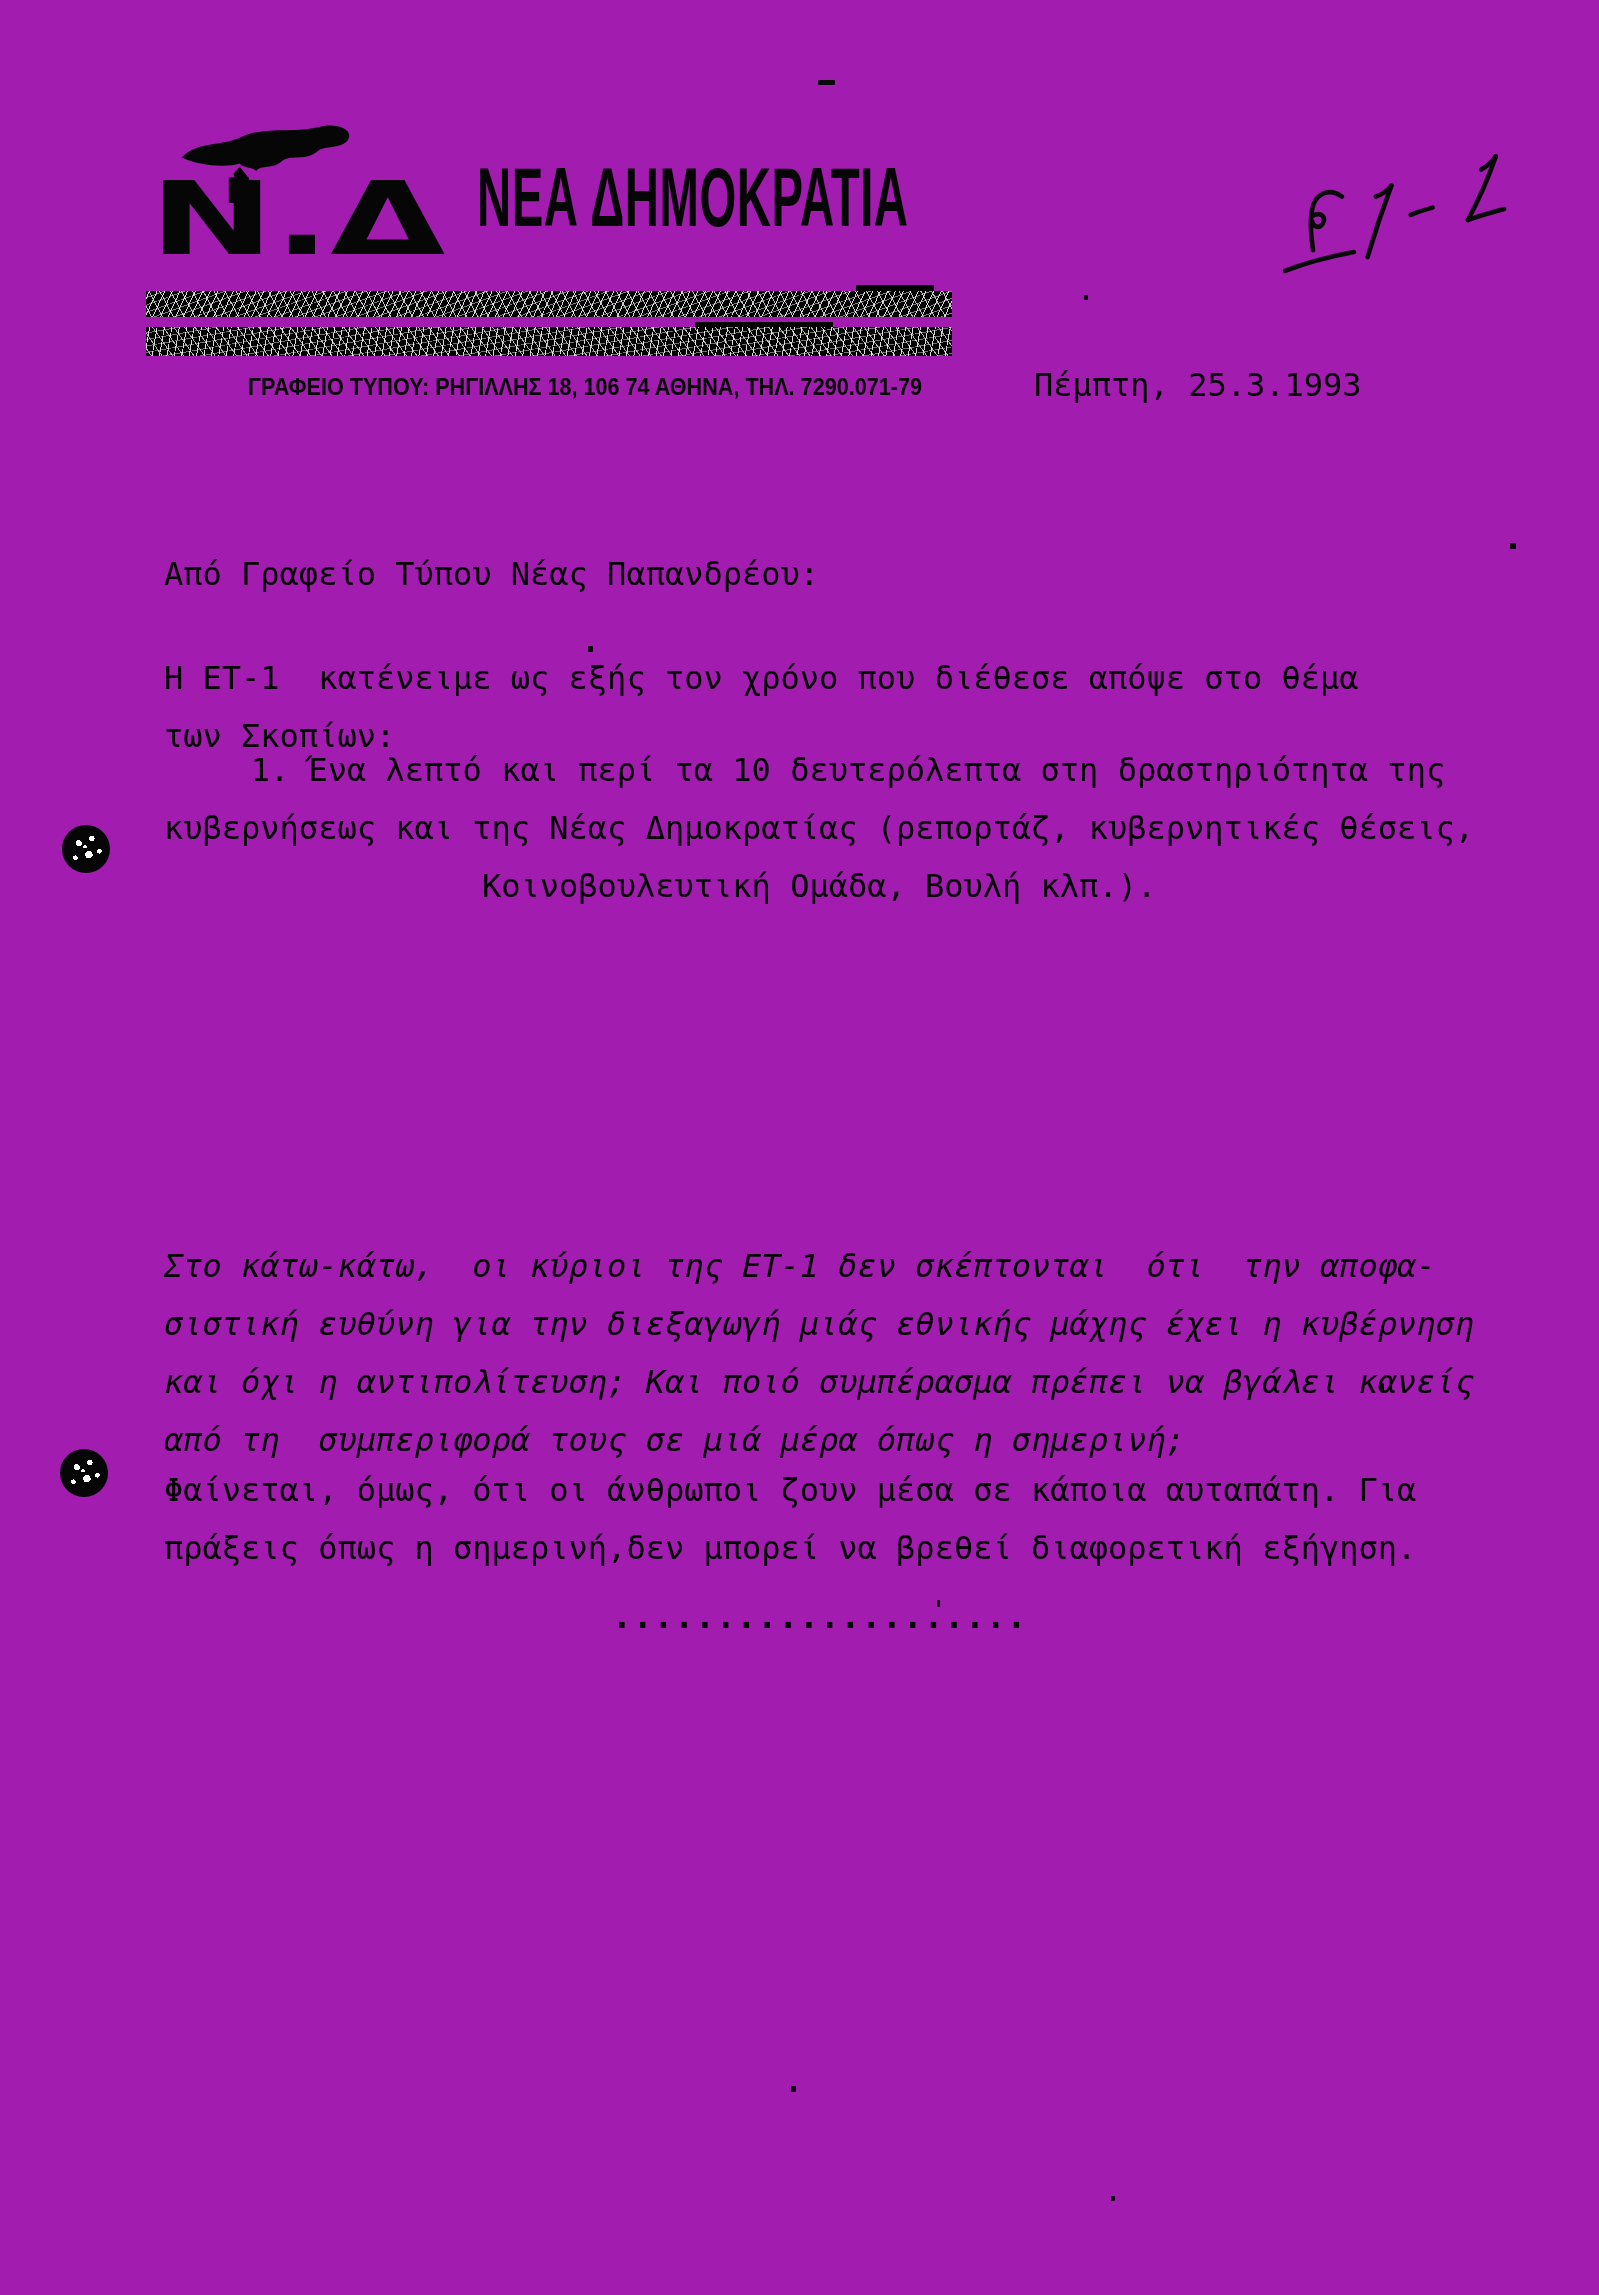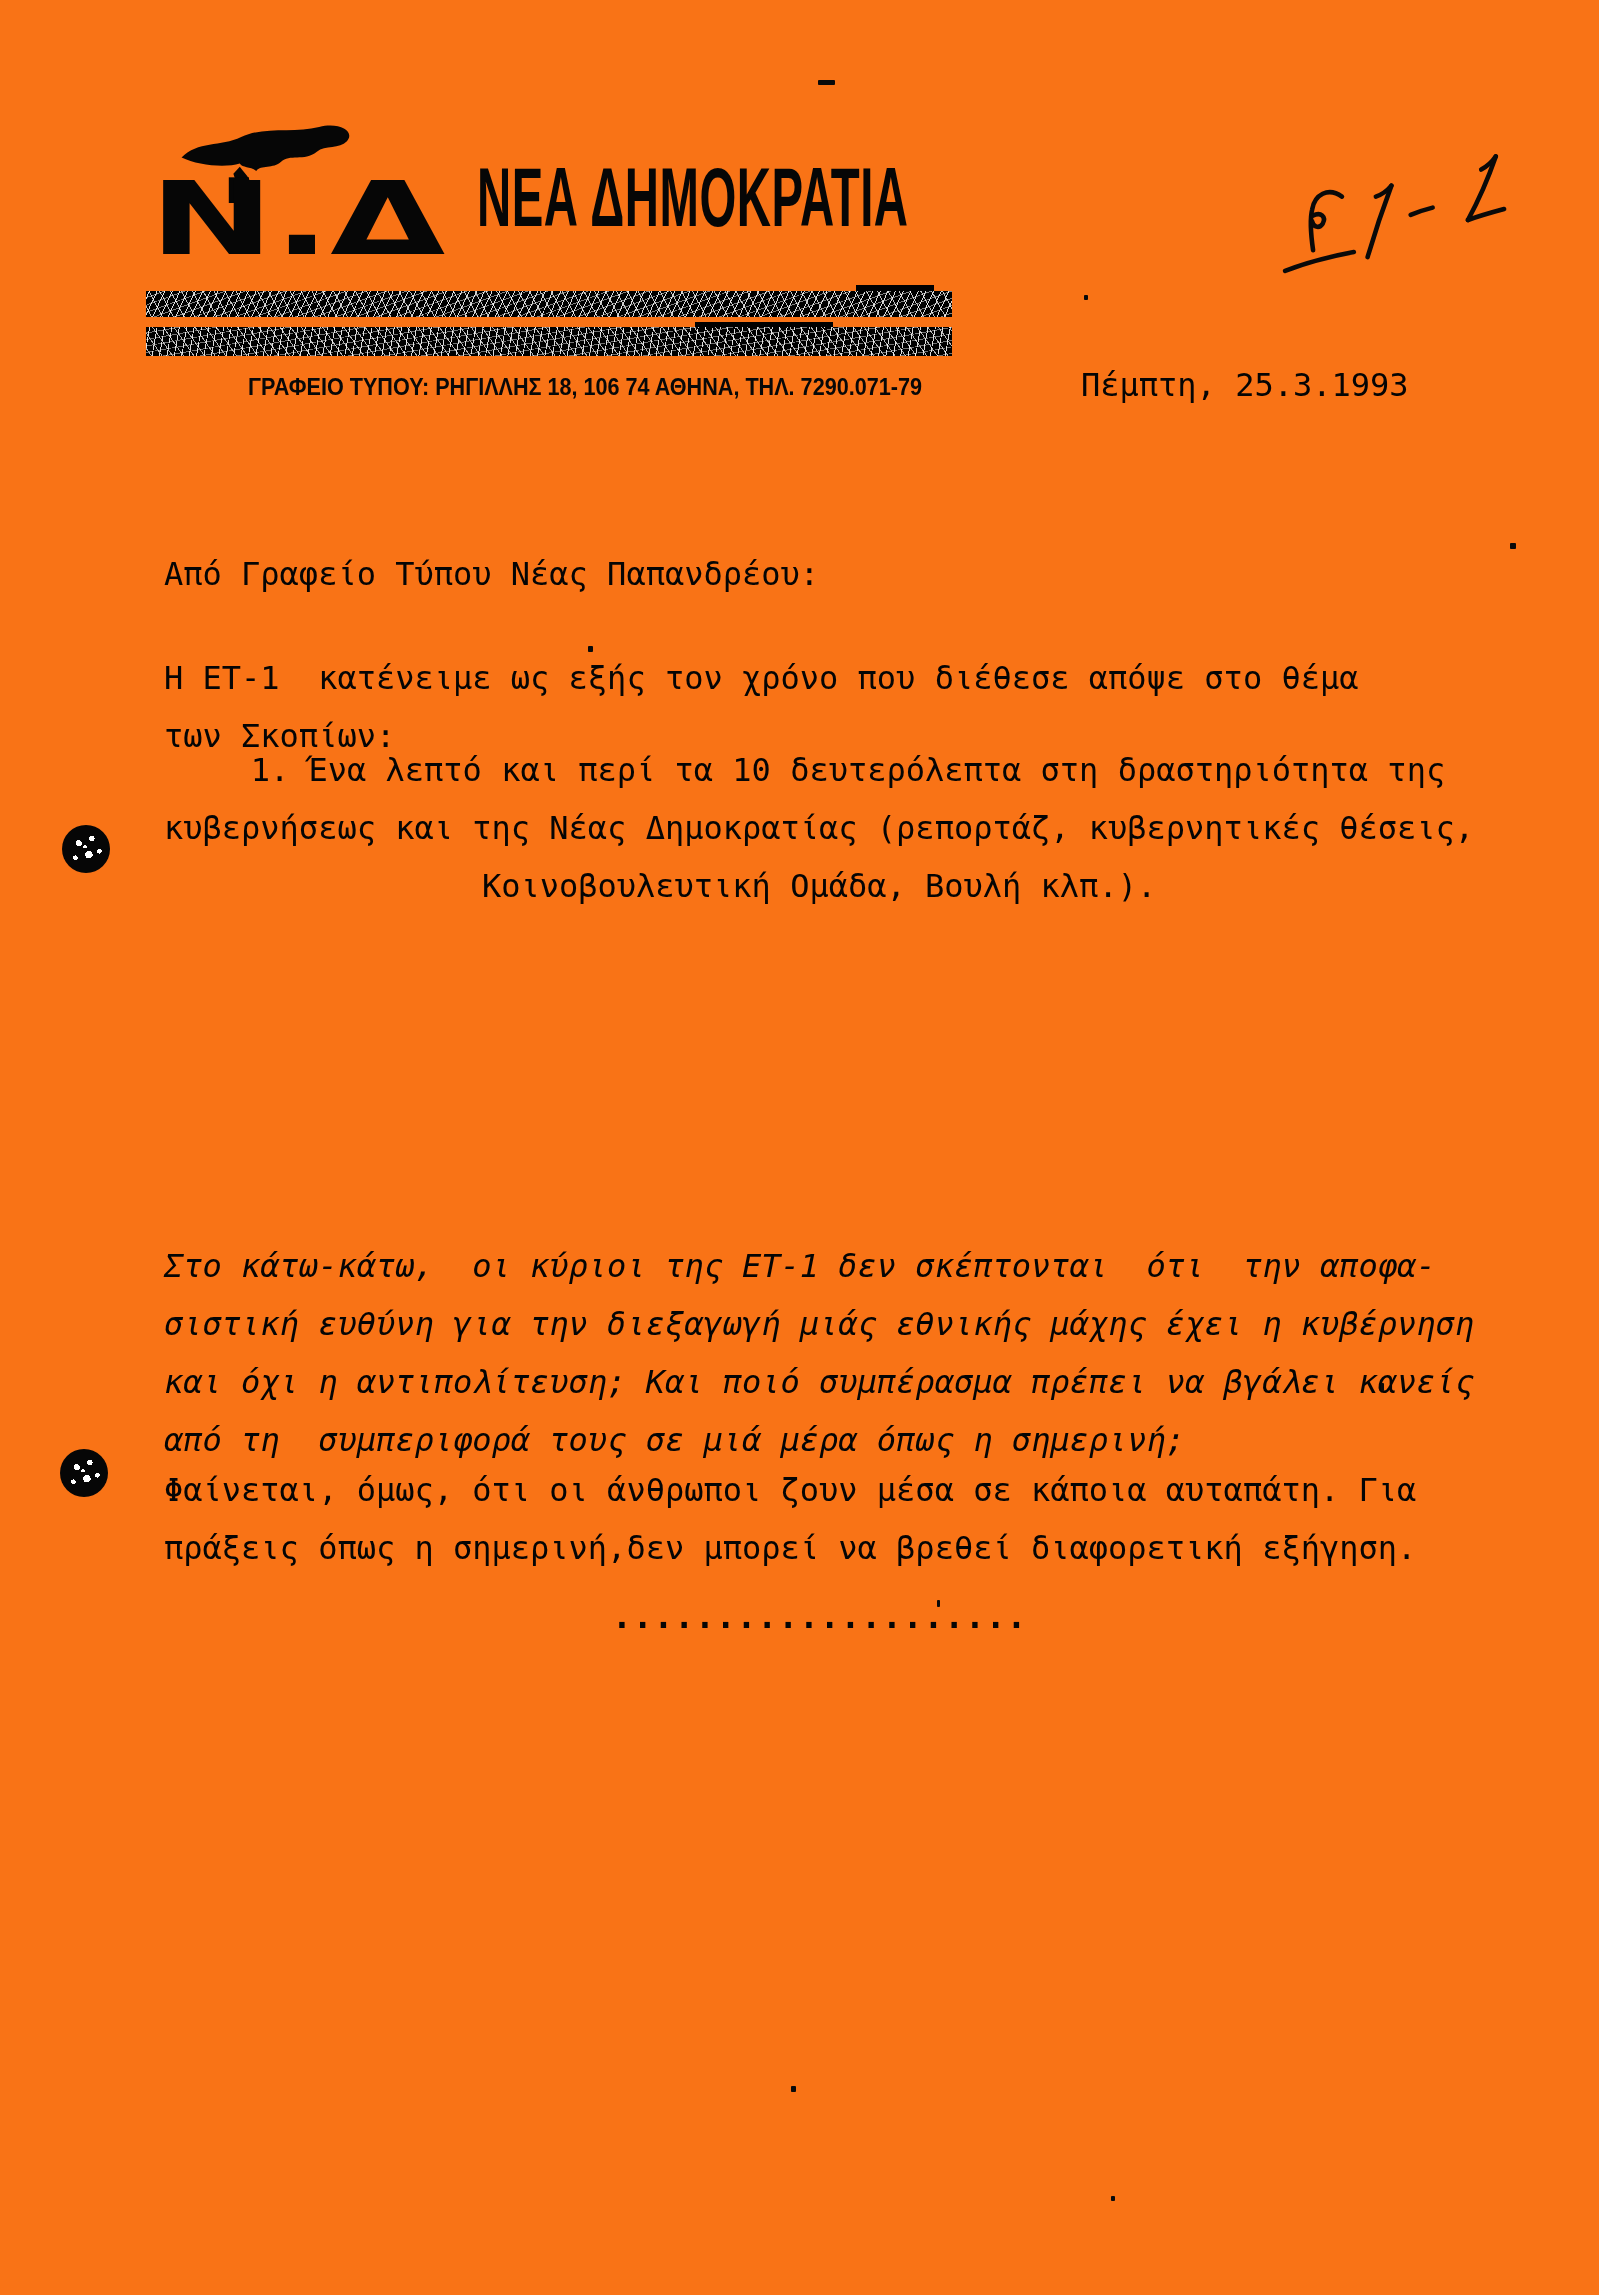--- a/index.html
+++ b/index.html
@@ -1,21 +1,21 @@
 <!DOCTYPE html>
 <html lang="el" style="font-size:7.3px"><head>
 <meta charset="utf-8">
 <title>Scanned press release</title>
 <style>
   html, body { margin: 0; padding: 0; background: #6b6b6b; }
   .page {
     position: relative;
     width: 1600px; height: 2295px;
     margin: 0 auto;
-    background: #f97316;
+    background: #a21caf;
     overflow: hidden;
     color: #000;
   }
   
   .logo { position: absolute; left: 138px; top: 123px; width: 321px; height: 138px; }
   .title {
     position: absolute; left: 477px; top: 156px; margin: 0;
     font: 700 83px/1 "Liberation Sans", sans-serif;
     letter-spacing: 0.9px; white-space: nowrap;
     transform: scaleX(0.57); transform-origin: left top;
@@ -39,21 +39,21 @@
   }
   .band2::after { content:""; position:absolute; right: 119px; top: -5.5px; width: 138px; height: 5.5px; background:#000; }
   .address {
     position: absolute; left: 248px; top: 373px;
     font: 700 24px/1.15 "Liberation Sans", sans-serif;
     white-space: nowrap;
     transform: scaleX(0.90); transform-origin: left top;
     color: #080808;
   }
   .date {
-    position: absolute; left: 1081px; top: 365px;
+    position: absolute; left: 1034px; top: 365px;
     font: 400 32px/1.3 "DejaVu Sans Mono", monospace;
     white-space: nowrap; color: #050505; text-align: right;
   }
   .handnote { position: absolute; left: 1272px; top: 138px; width: 248px; height: 142px; }
   .handnote path { fill: none; stroke: #0a0a0a; stroke-width: 10; stroke-linecap: round; }
   
   .punch {
     position: absolute; width: 48px; height: 48px; border-radius: 50%;
     background:
       radial-gradient(circle at 35% 38%, #fff 0 3.2px, rgba(255,255,255,0) 3.2px),

